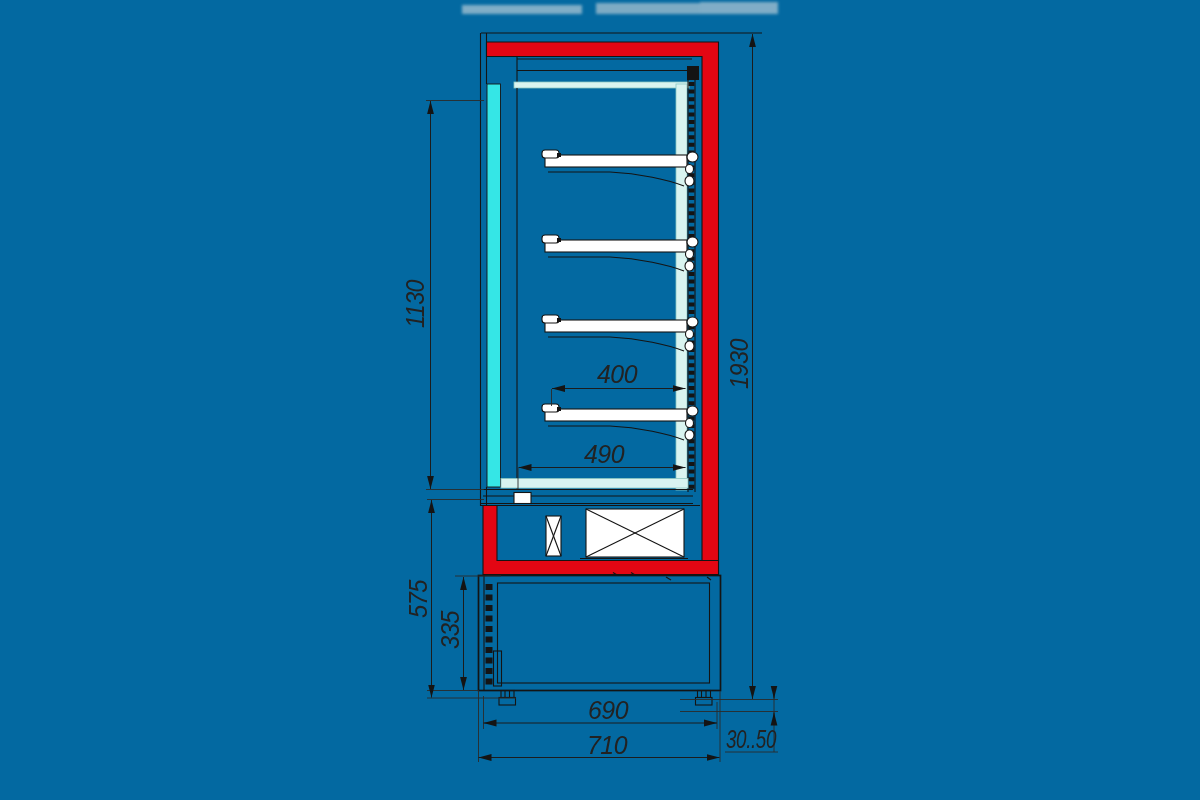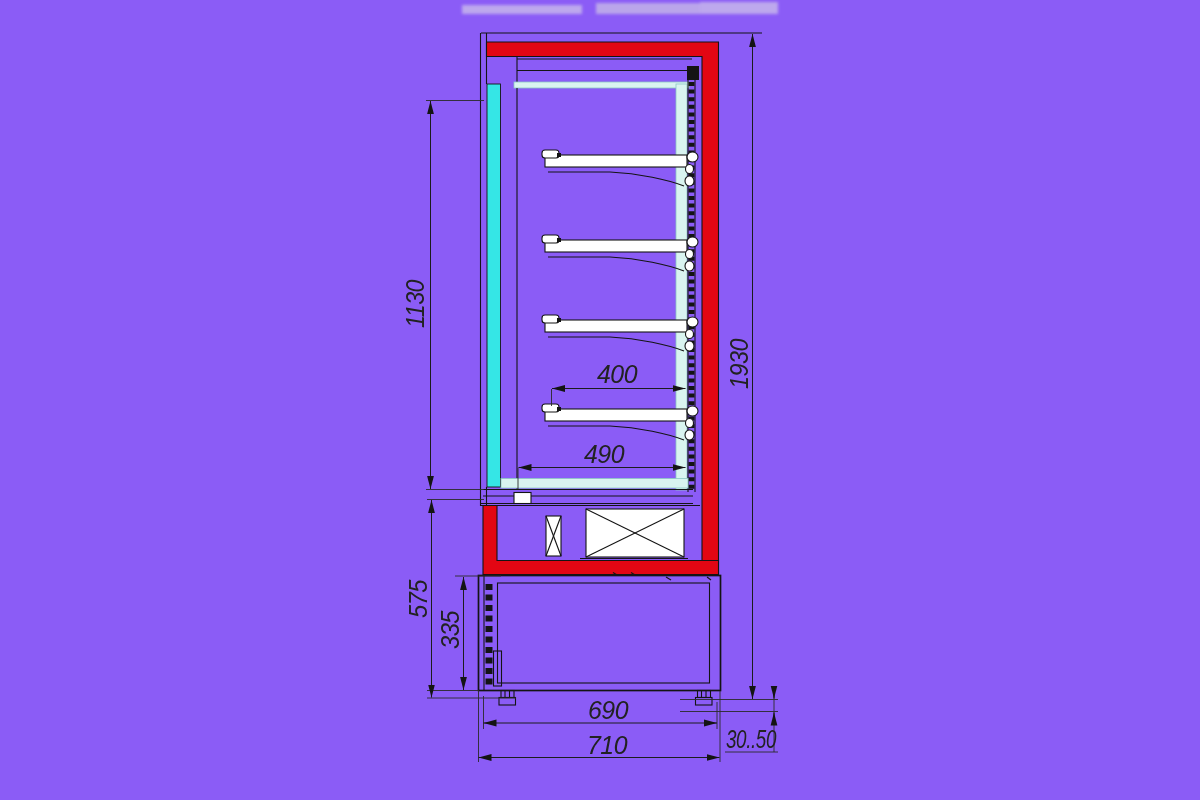--- a/index.html
+++ b/index.html
@@ -1,16 +1,16 @@
 <!DOCTYPE html>
 <html style="--accent_red: #e30613; --glass_cyan: #35e6e6; --duct_cyan: #d9f4f0; --line: #141414; --background: #ffffff;"><head>
 <meta charset="utf-8">
 <style>
   html,body{margin:0;padding:0;background:#ffffff;}
-  .stage{position:relative;width:1200px;height:800px;background:#8b5cf6;overflow:hidden;
+  .stage{position:relative;width:1200px;height:800px;background:#0369a1;overflow:hidden;
          font-family:"Liberation Sans",sans-serif;}
   svg{position:absolute;left:0;top:0;}
   .dimtext{font-family:"Liberation Sans",sans-serif;font-style:italic;
            font-size:25px;fill:#222;letter-spacing:-0.5px;}
   .ln{stroke:#141414;stroke-width:1.1;fill:none;}
   .lnthick{stroke:#141414;stroke-width:1.7;fill:none;}
   .ext{stroke:#2a2a2a;stroke-width:0.9;fill:none;}
   .dim{stroke:#1c1c1c;stroke-width:1;fill:none;}
   .fill-red{fill:var(--accent_red,#e30613);stroke:#141414;stroke-width:1.1;}
   .fill-glass{fill:var(--glass_cyan,#35e6e6);stroke:#141414;stroke-width:0.9;}

